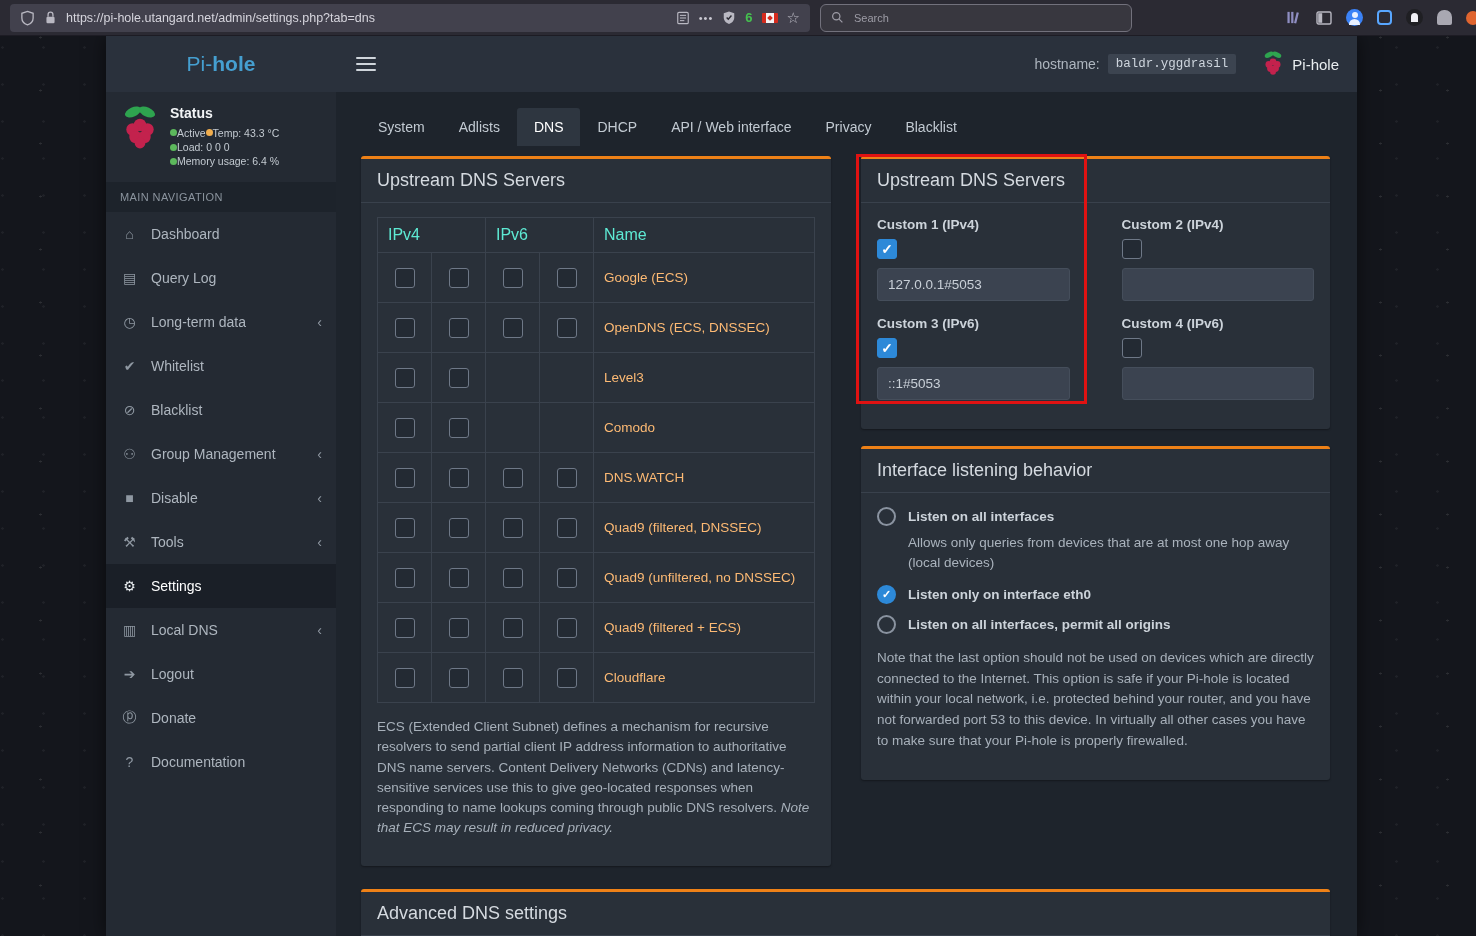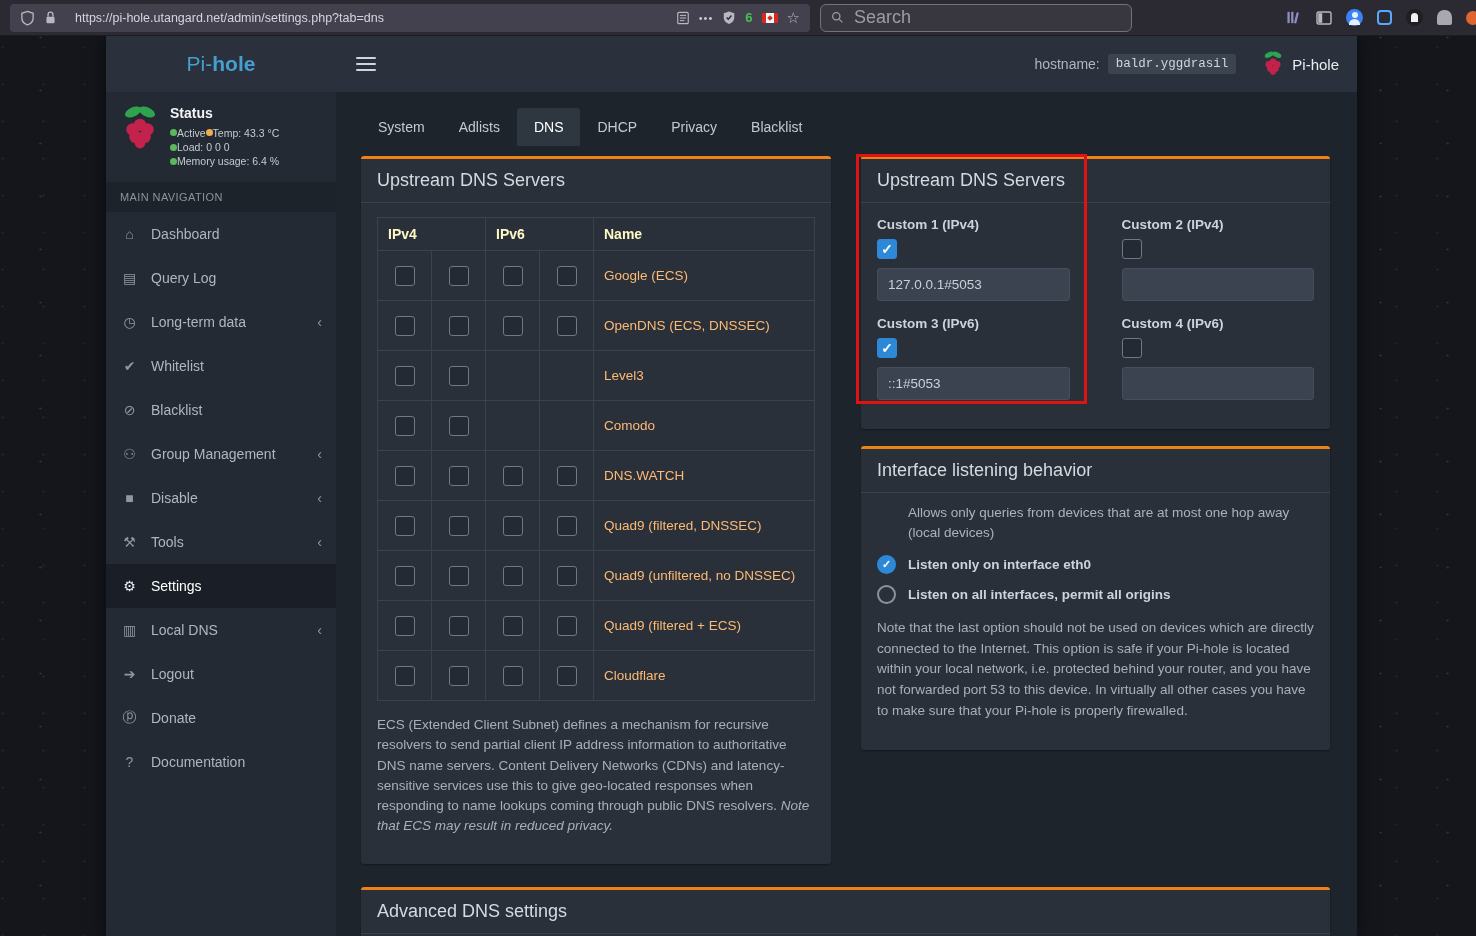--- a/index.html
+++ b/index.html
@@ -11,30 +11,30 @@
       radial-gradient(rgba(255,255,255,.10) 1px, transparent 1.6px),
       radial-gradient(rgba(255,255,255,.05) 1px, transparent 1.6px);
     background-size:67px 53px, 41px 37px;
     background-position:7px 11px, 23px 29px;}
 
   
   .chrome{position:absolute;top:0;left:0;right:0;height:36px;background:#2b2a33;border-bottom:1px solid #1d1c24;
     display:flex;align-items:center;padding:0 10px;gap:10px;z-index:30;}
   .urlbar{flex:0 0 800px;height:28px;background:#42414d;border-radius:4px;display:flex;align-items:center;
     padding:0 10px;gap:9px;}
-  .url-text{flex:1;font-size:12.5px;color:#d6d5dd;white-space:nowrap;overflow:hidden;margin-left:9px;}
+  .url-text{flex:1;font-size:12.5px;color:#d6d5dd;white-space:nowrap;overflow:hidden;}
   .chrome svg{display:block;}
   .dots{color:#c9c8d1;font-size:11px;letter-spacing:1px;}
   .count-badge{color:#45c14f;font-size:13px;font-weight:700;}
   .flag{width:16px;height:10px;border-radius:1px;background:linear-gradient(to right,#d52b1e 0 27%,#f4f4f4 27% 73%,#d52b1e 73%);position:relative;}
   .flag::after{content:"";position:absolute;left:50%;top:50%;width:4px;height:4px;margin:-2px 0 0 -2px;background:#d52b1e;transform:rotate(45deg);}
   .star{color:#b9b8c2;font-size:15px;line-height:1;}
   .searchbar{flex:0 0 312px;height:28px;border:1px solid #72717c;border-radius:6px;background:#38373f;
     display:flex;align-items:center;padding:0 10px;gap:8px;}
-  .search-input{background:transparent;border:none;outline:none;color:#cfced6;font-size:18px;width:100%;font-family:inherit;}
+  .search-input{background:transparent;border:none;outline:none;color:#cfced6;font-size:11px;width:100%;font-family:inherit;}
   .search-input::placeholder{color:#9d9ca6;}
   .ext-row{display:flex;align-items:center;gap:14px;margin-left:auto;}
   .acct{width:17px;height:17px;border-radius:50%;background:#3b82f6;position:relative;}
   .acct::before{content:"";position:absolute;left:5.5px;top:3px;width:6px;height:6px;border-radius:50%;background:#e8f0ff;}
   .acct::after{content:"";position:absolute;left:3px;top:10px;width:11px;height:6px;border-radius:6px 6px 0 0;background:#e8f0ff;}
   .container-ic{width:15px;height:15px;border:2px solid #58a6ff;border-radius:4px;}
   .dark-ic{width:17px;height:17px;border-radius:50%;background:#1f1f23;position:relative;}
   .dark-ic::after{content:"";position:absolute;left:5px;top:4px;width:7px;height:9px;border-radius:4px 4px 0 0;background:#efeff4;}
   .ghost-ic{width:15px;height:15px;border-radius:7px 7px 2px 2px;background:#a9a8b2;}
   .edge-ic{width:14px;height:14px;border-radius:50%;background:#e0652f;margin-right:-14px;}
@@ -82,21 +82,21 @@
   .cards-row{display:flex;gap:30px;align-items:flex-start;}
   .col-left{flex:0 0 470px;}
   .col-right{flex:1;min-width:0;}
 
   .card{background:#293039;border-top:3px solid #ee8117;border-radius:3px;box-shadow:0 1px 2px rgba(0,0,0,.35);}
   .card-header{padding:11px 16px;font-size:18px;font-weight:400;color:#d5dae0;border-bottom:1px solid #39414c;}
   .card-body{padding:14px 16px;}
 
   table.dns{border-collapse:collapse;width:100%;}
   .dns th,.dns td{border:1px solid #3a424d;}
-  .dns th{padding:8px 10px;text-align:left;font-size:14px;color:#fef9c3;font-weight:700;}
+  .dns th{padding:8px 10px;text-align:left;font-size:16px;color:#5eead4;font-weight:400;}
   .dns td.cbc{width:54px;height:50px;text-align:center;vertical-align:middle;}
   .dns td.namec{padding:0 10px;font-size:13.5px;color:#fdba74;}
 
   .cb{width:20px;height:20px;border:1px solid #6e7887;border-radius:3px;background:#232a33;
     display:inline-flex;align-items:center;justify-content:center;cursor:pointer;vertical-align:middle;}
   .cb.checked{background:#2d89d8;border-color:#2d89d8;}
   .cb.checked::after{content:"✓";color:#fff;font-weight:700;font-size:14px;line-height:1;}
 
   .ecs-note{margin-top:14px;font-size:13.5px;color:#a7b0ba;line-height:1.5;}
   .ecs-note em{color:#a7b0ba;}
@@ -322,20 +322,21 @@
         </div>
       </div>
 
       <div class="content">
 
         <div class="tabs">
           <span class="tab">System</span>
           <span class="tab">Adlists</span>
           <span class="tab active">DNS</span>
           <span class="tab">DHCP</span>
+          <span class="tab">API / Web interface</span>
           <span class="tab">Privacy</span>
           <span class="tab">Blacklist</span>
         </div>
 
         <div class="cards-row">
 
           <div class="col-left">
             <div class="card">
               <div class="card-header">Upstream DNS Servers</div>
               <div class="card-body">
@@ -448,20 +449,24 @@
                       <input class="text-input" value="" style="">
                     </div>
                   </div>
                 </div>
               </div>
             </div>
 
             <div class="card iface-card">
               <div class="card-header">Interface listening behavior</div>
               <div class="card-body">
+                <div class="opt">
+                  <span class="radio"></span>
+                  <span class="opt-label">Listen on all interfaces</span>
+                </div>
                 <div class="opt-desc">Allows only queries from devices that are at most one hop away (local devices)</div>
                 <div class="opt">
                   <span class="radio checked"></span>
                   <span class="opt-label">Listen only on interface eth0</span>
                 </div>
                 <div class="opt">
                   <span class="radio"></span>
                   <span class="opt-label">Listen on all interfaces, permit all origins</span>
                 </div>
                 <p class="iface-note">Note that the last option should not be used on devices which are directly connected to the Internet. This option is safe if your Pi-hole is located within your local network, i.e. protected behind your router, and you have not forwarded port 53 to this device. In virtually all other cases you have to make sure that your Pi-hole is properly firewalled.</p>

